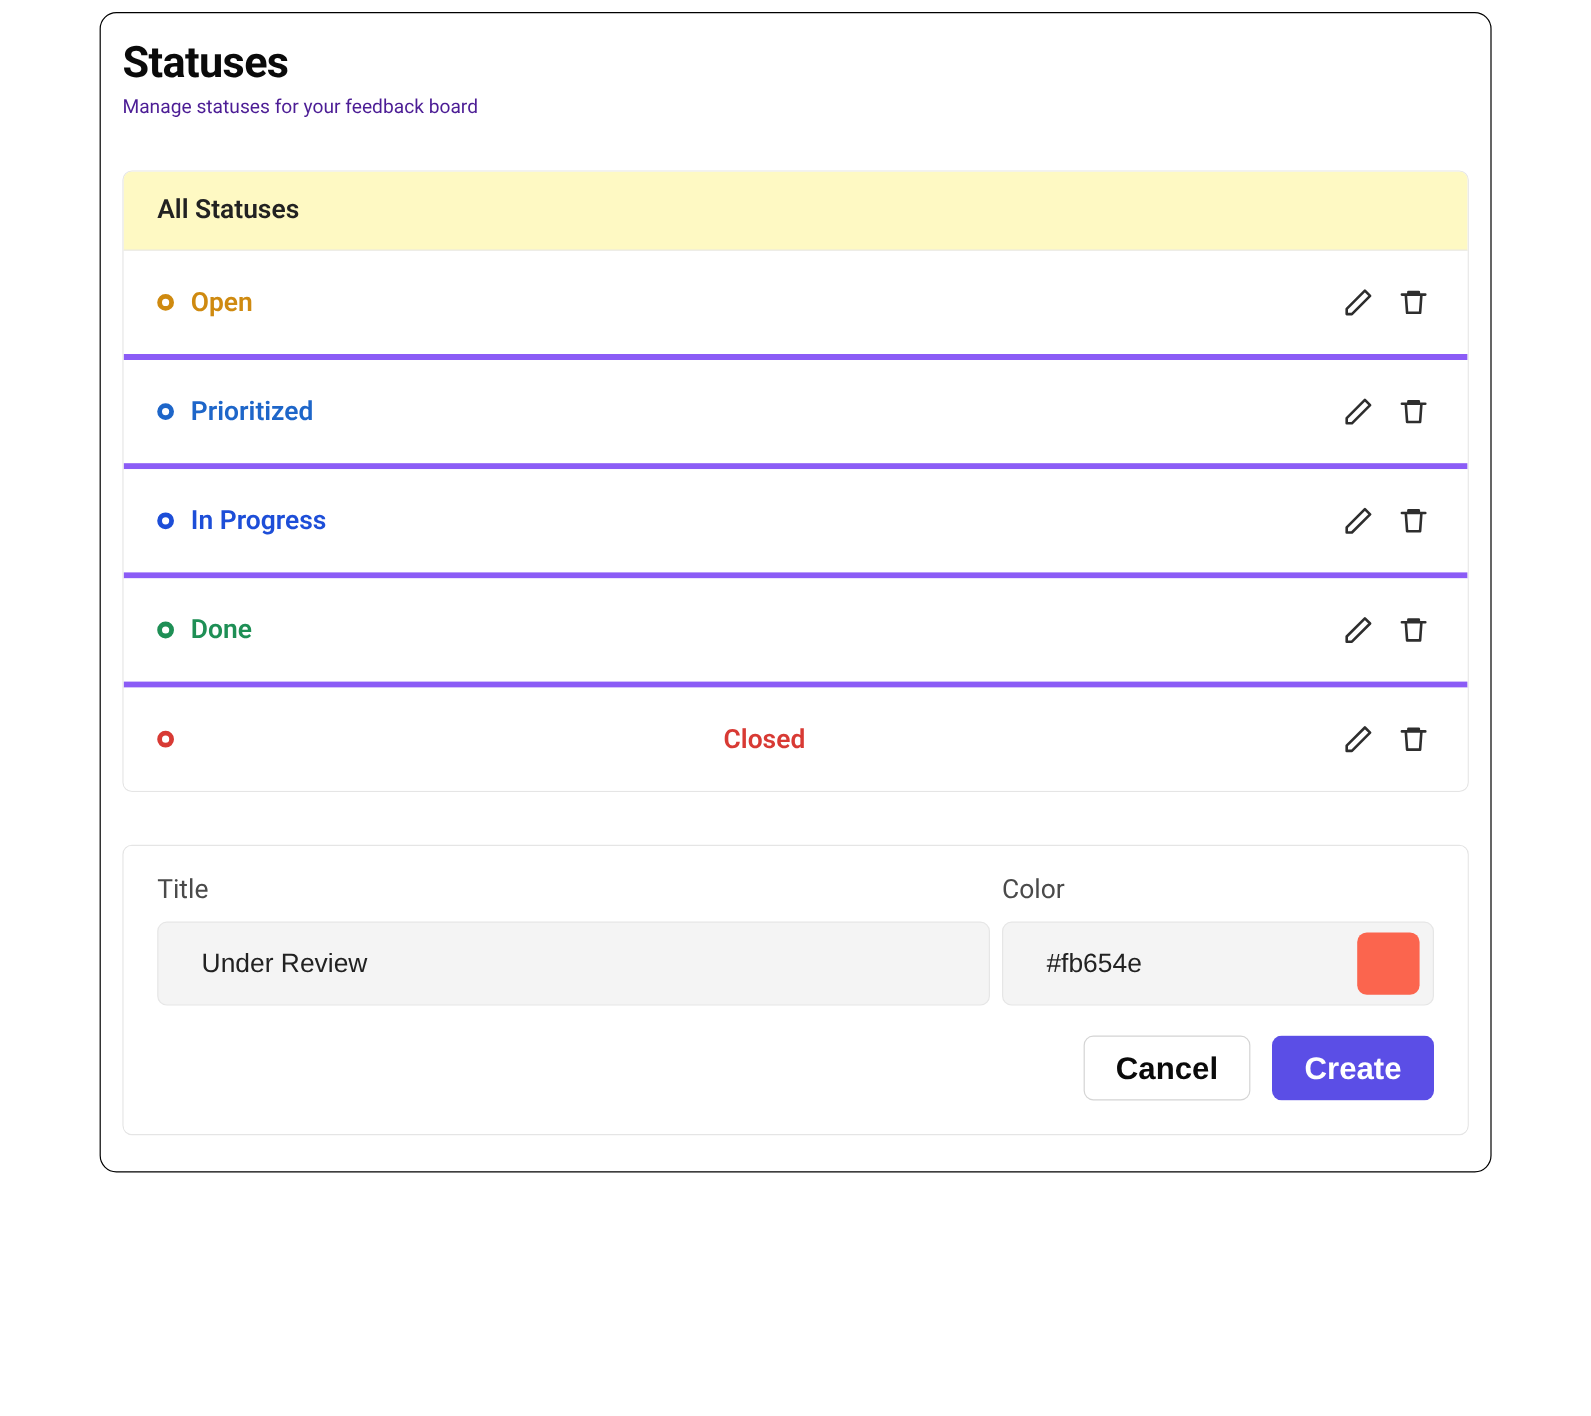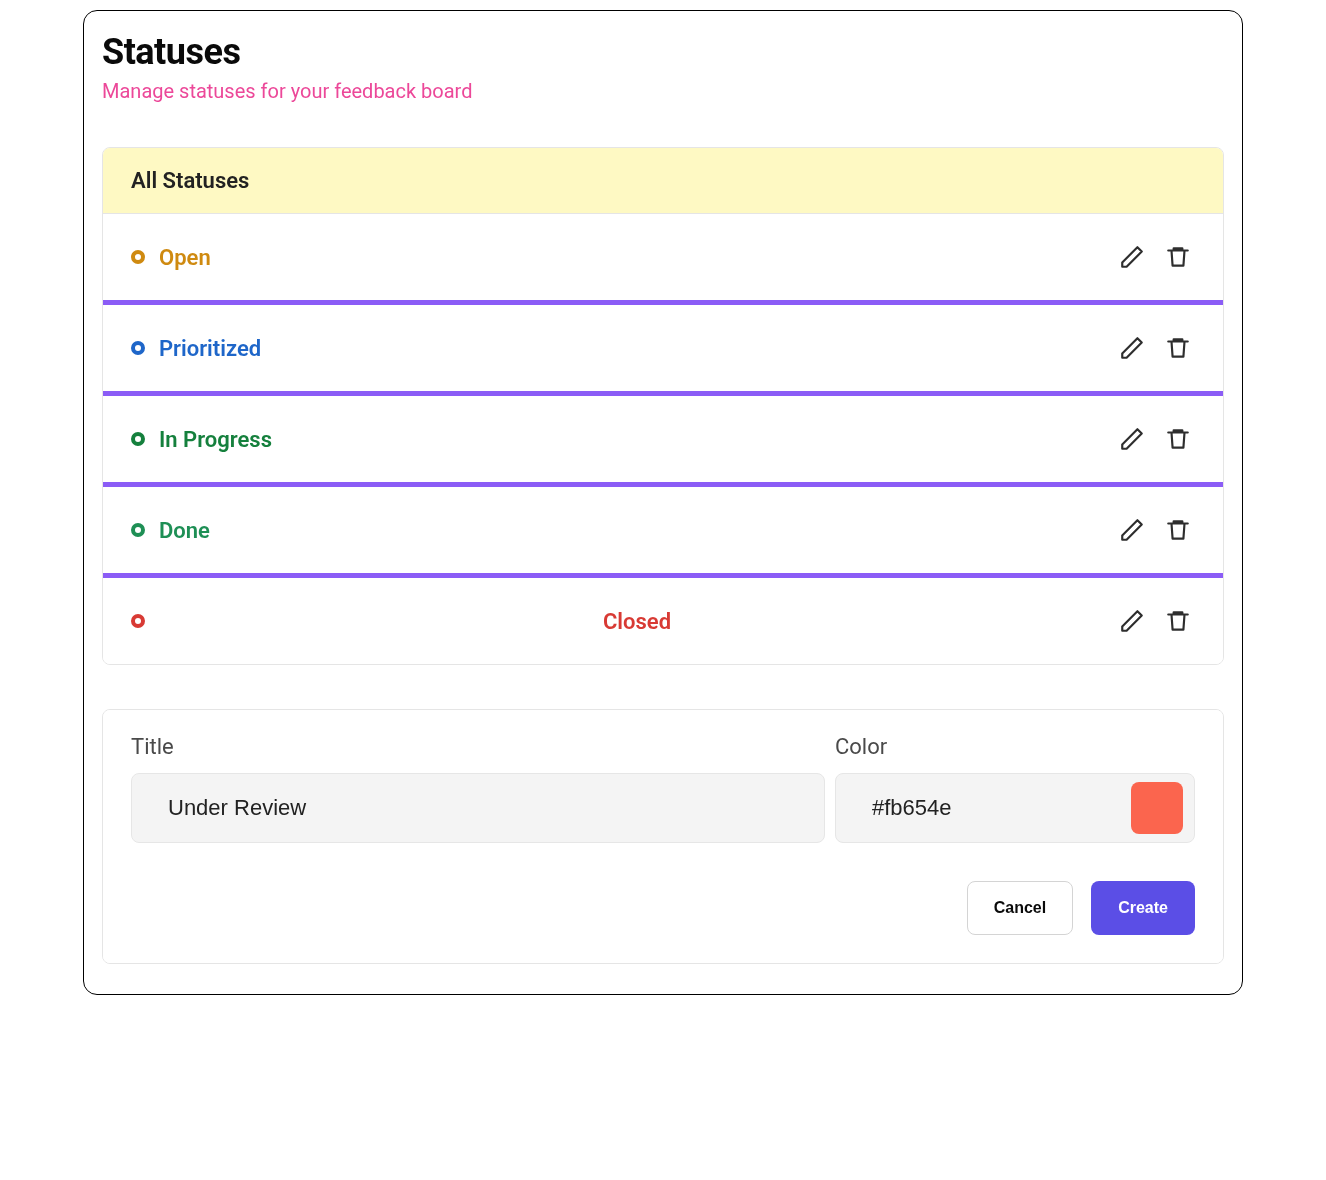--- a/index.html
+++ b/index.html
@@ -21,22 +21,22 @@
     padding: 20px 18px 30px 18px;
   }
   .page-title {
     font-size: 36px;
     font-weight: 700;
     color: #0a0a0a;
     margin-bottom: 6px;
     letter-spacing: -0.5px;
   }
   .page-subtitle {
-    font-size: 20px;
-    color: #ec4899;
+    font-size: 16px;
+    color: #4c1d95;
     margin-bottom: 44px;
   }
   .panel {
     border: 1px solid #e5e5e5;
     border-radius: 8px;
     overflow: hidden;
     margin-bottom: 44px;
   }
   .panel:last-child {
     margin-bottom: 0;
@@ -100,21 +100,21 @@
     stroke-linejoin: round;
   }
   .create-body {
     padding: 24px 28px 28px 28px;
     background: #fff;
   }
   .form-row {
     display: flex;
     gap: 10px;
     align-items: center;
-    margin-bottom: 38px;
+    margin-bottom: 25px;
   }
   .field-title {
     flex: 1;
   }
   .field-color {
     width: 360px;
   }
   .field-label {
     font-size: 22px;
     color: #4a4a4a;
@@ -148,21 +148,21 @@
     border-radius: 8px;
   }
   .button-row {
     display: flex;
     justify-content: flex-end;
     gap: 18px;
   }
   .btn {
     height: 54px;
     padding: 0 26px;
-    font-size: 16px;
+    font-size: 26px;
     font-weight: 600;
     border-radius: 8px;
     cursor: pointer;
     border: 1px solid transparent;
   }
   .btn-secondary {
     background: #fff;
     border-color: #d4d4d4;
     color: #0a0a0a;
   }
@@ -209,21 +209,21 @@
             </svg>
         </button>
         <button class="icon-btn">
           <svg viewBox="0 0 24 24">
               <path d="M3 6h18M8 6V4h8v2M6 6l1 14h10l1-14"></path>
             </svg>
         </button>
       </div>
     </div>
 
-    <div class="status-row" style="color:#15803d">
+    <div class="status-row" style="color:#1d4ed8">
       <span class="status-circle"></span>
       <span class="status-label">In Progress</span>
       <div class="row-actions">
         <button class="icon-btn">
           <svg viewBox="0 0 24 24">
               <path d="M17 3l4 4L7 21H3v-4L17 3z"></path>
             </svg>
         </button>
         <button class="icon-btn">
           <svg viewBox="0 0 24 24">

